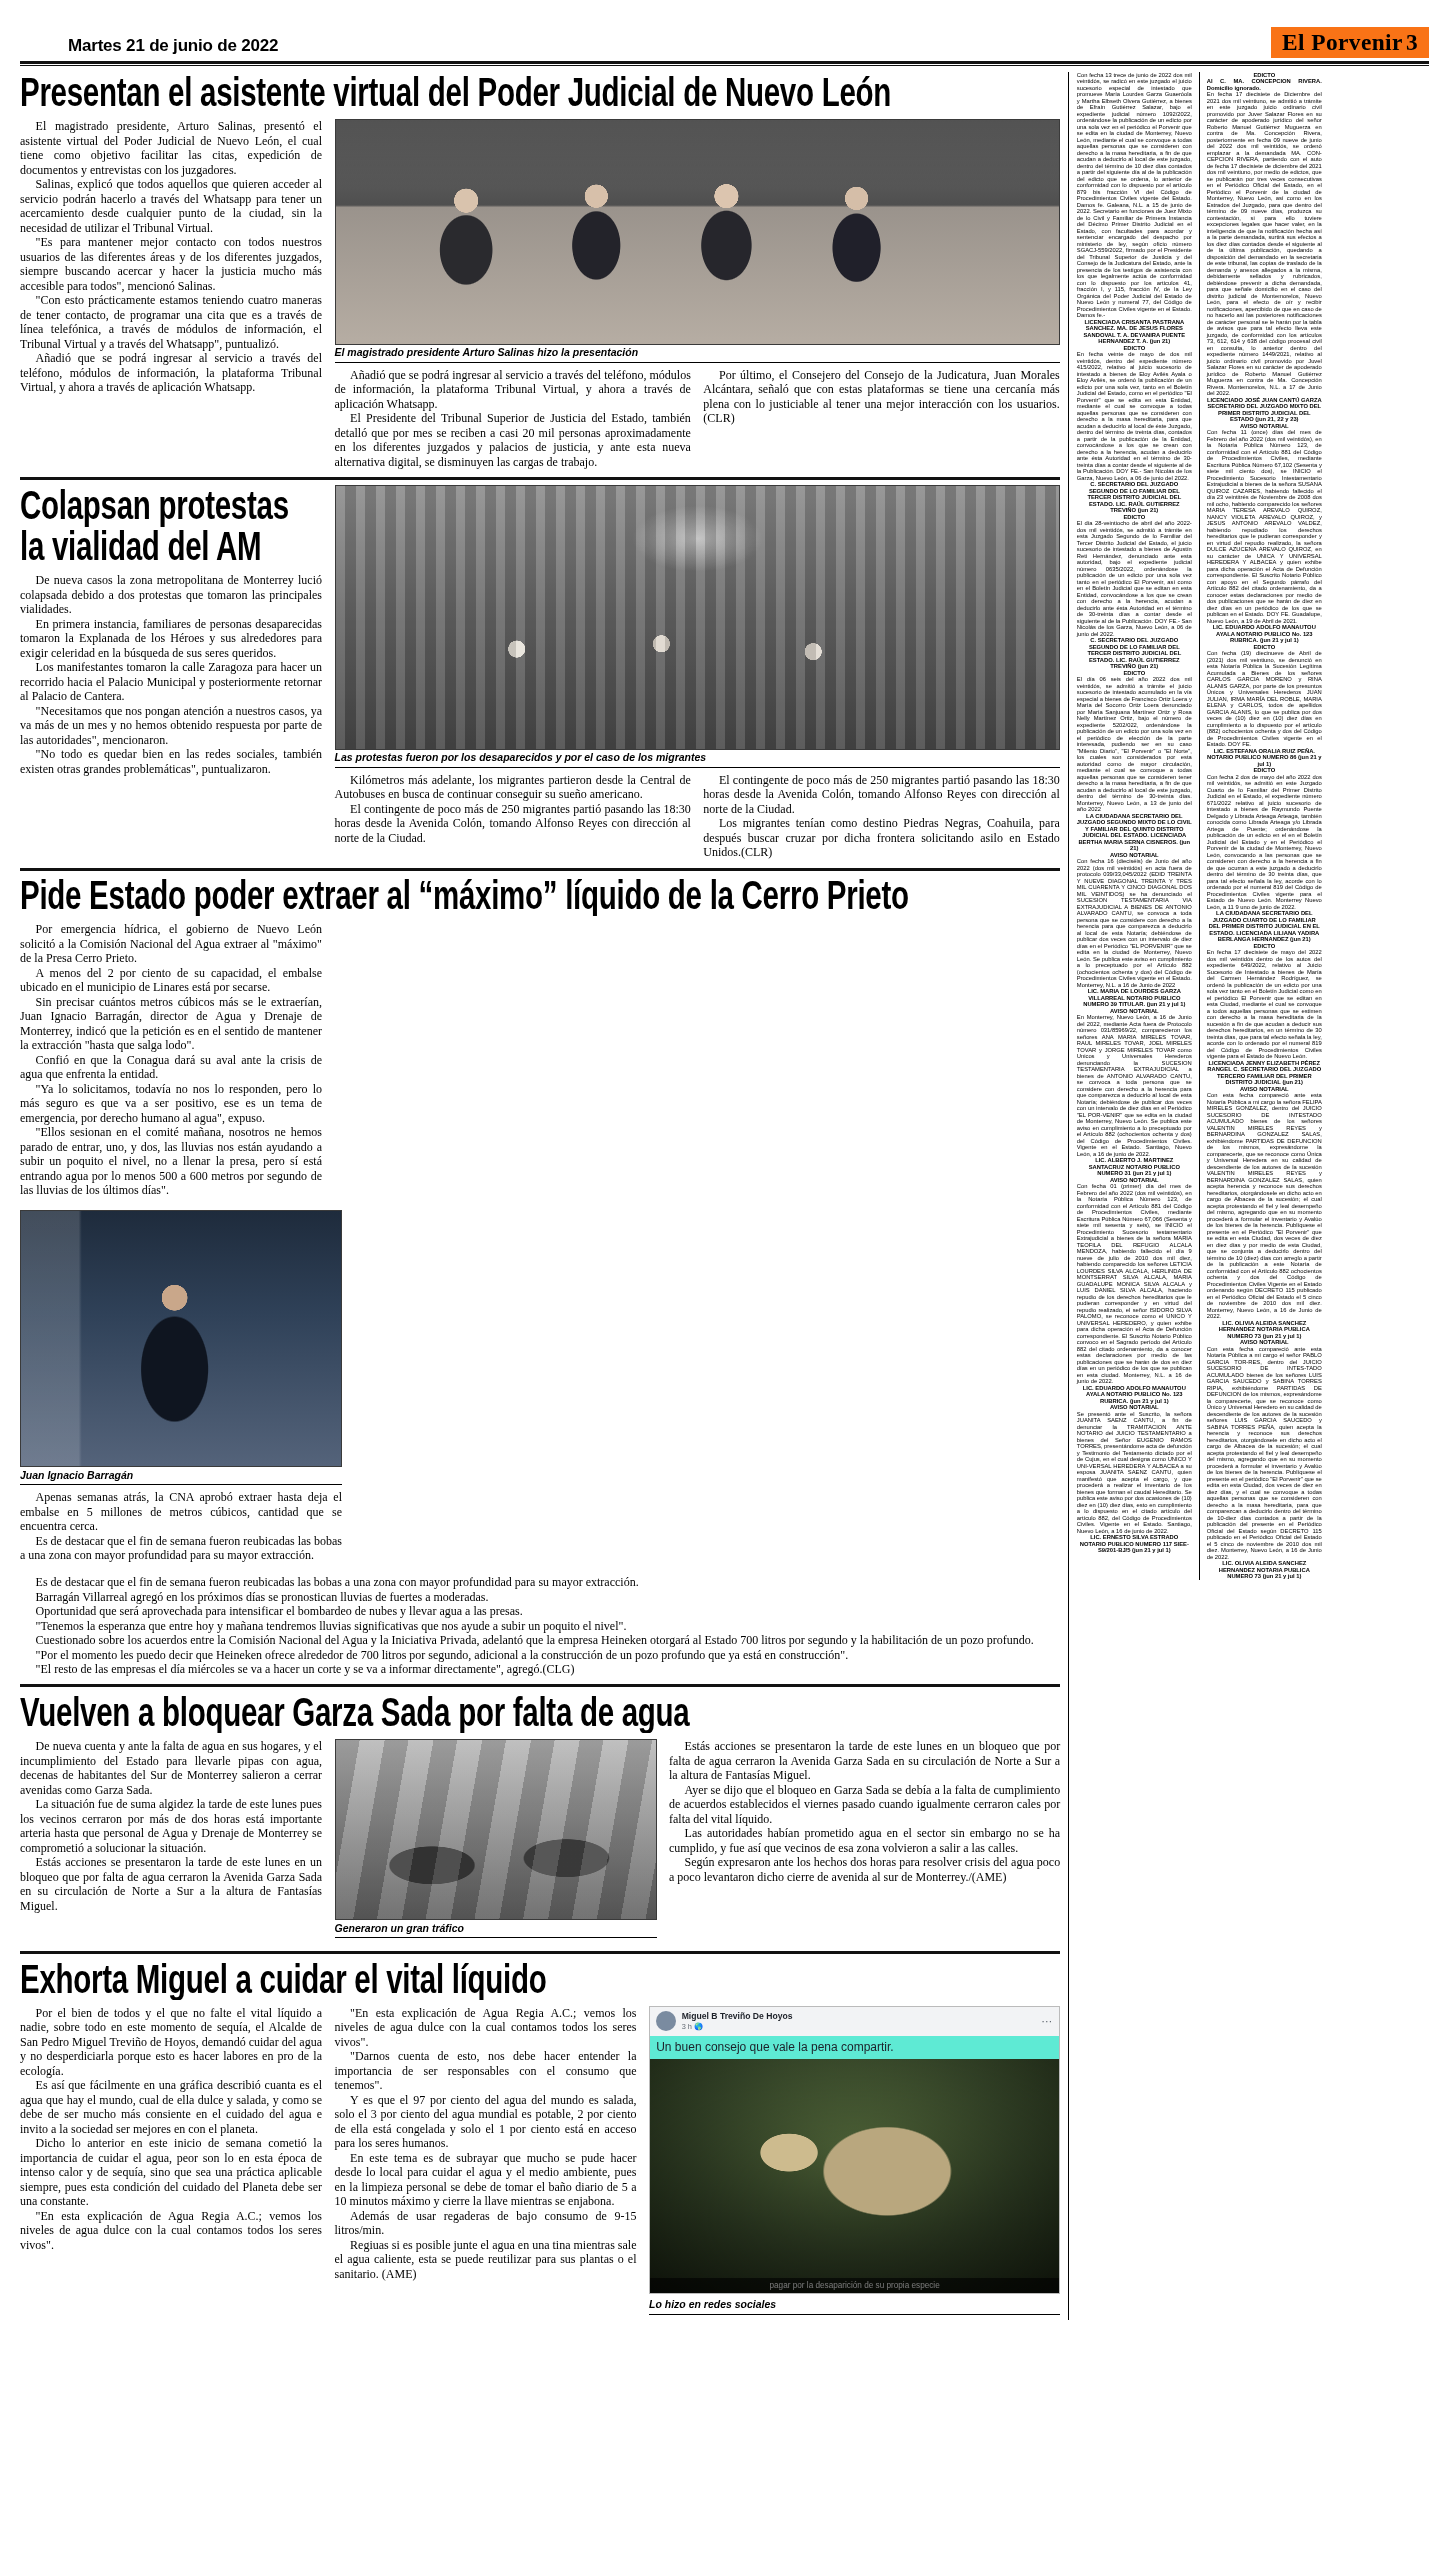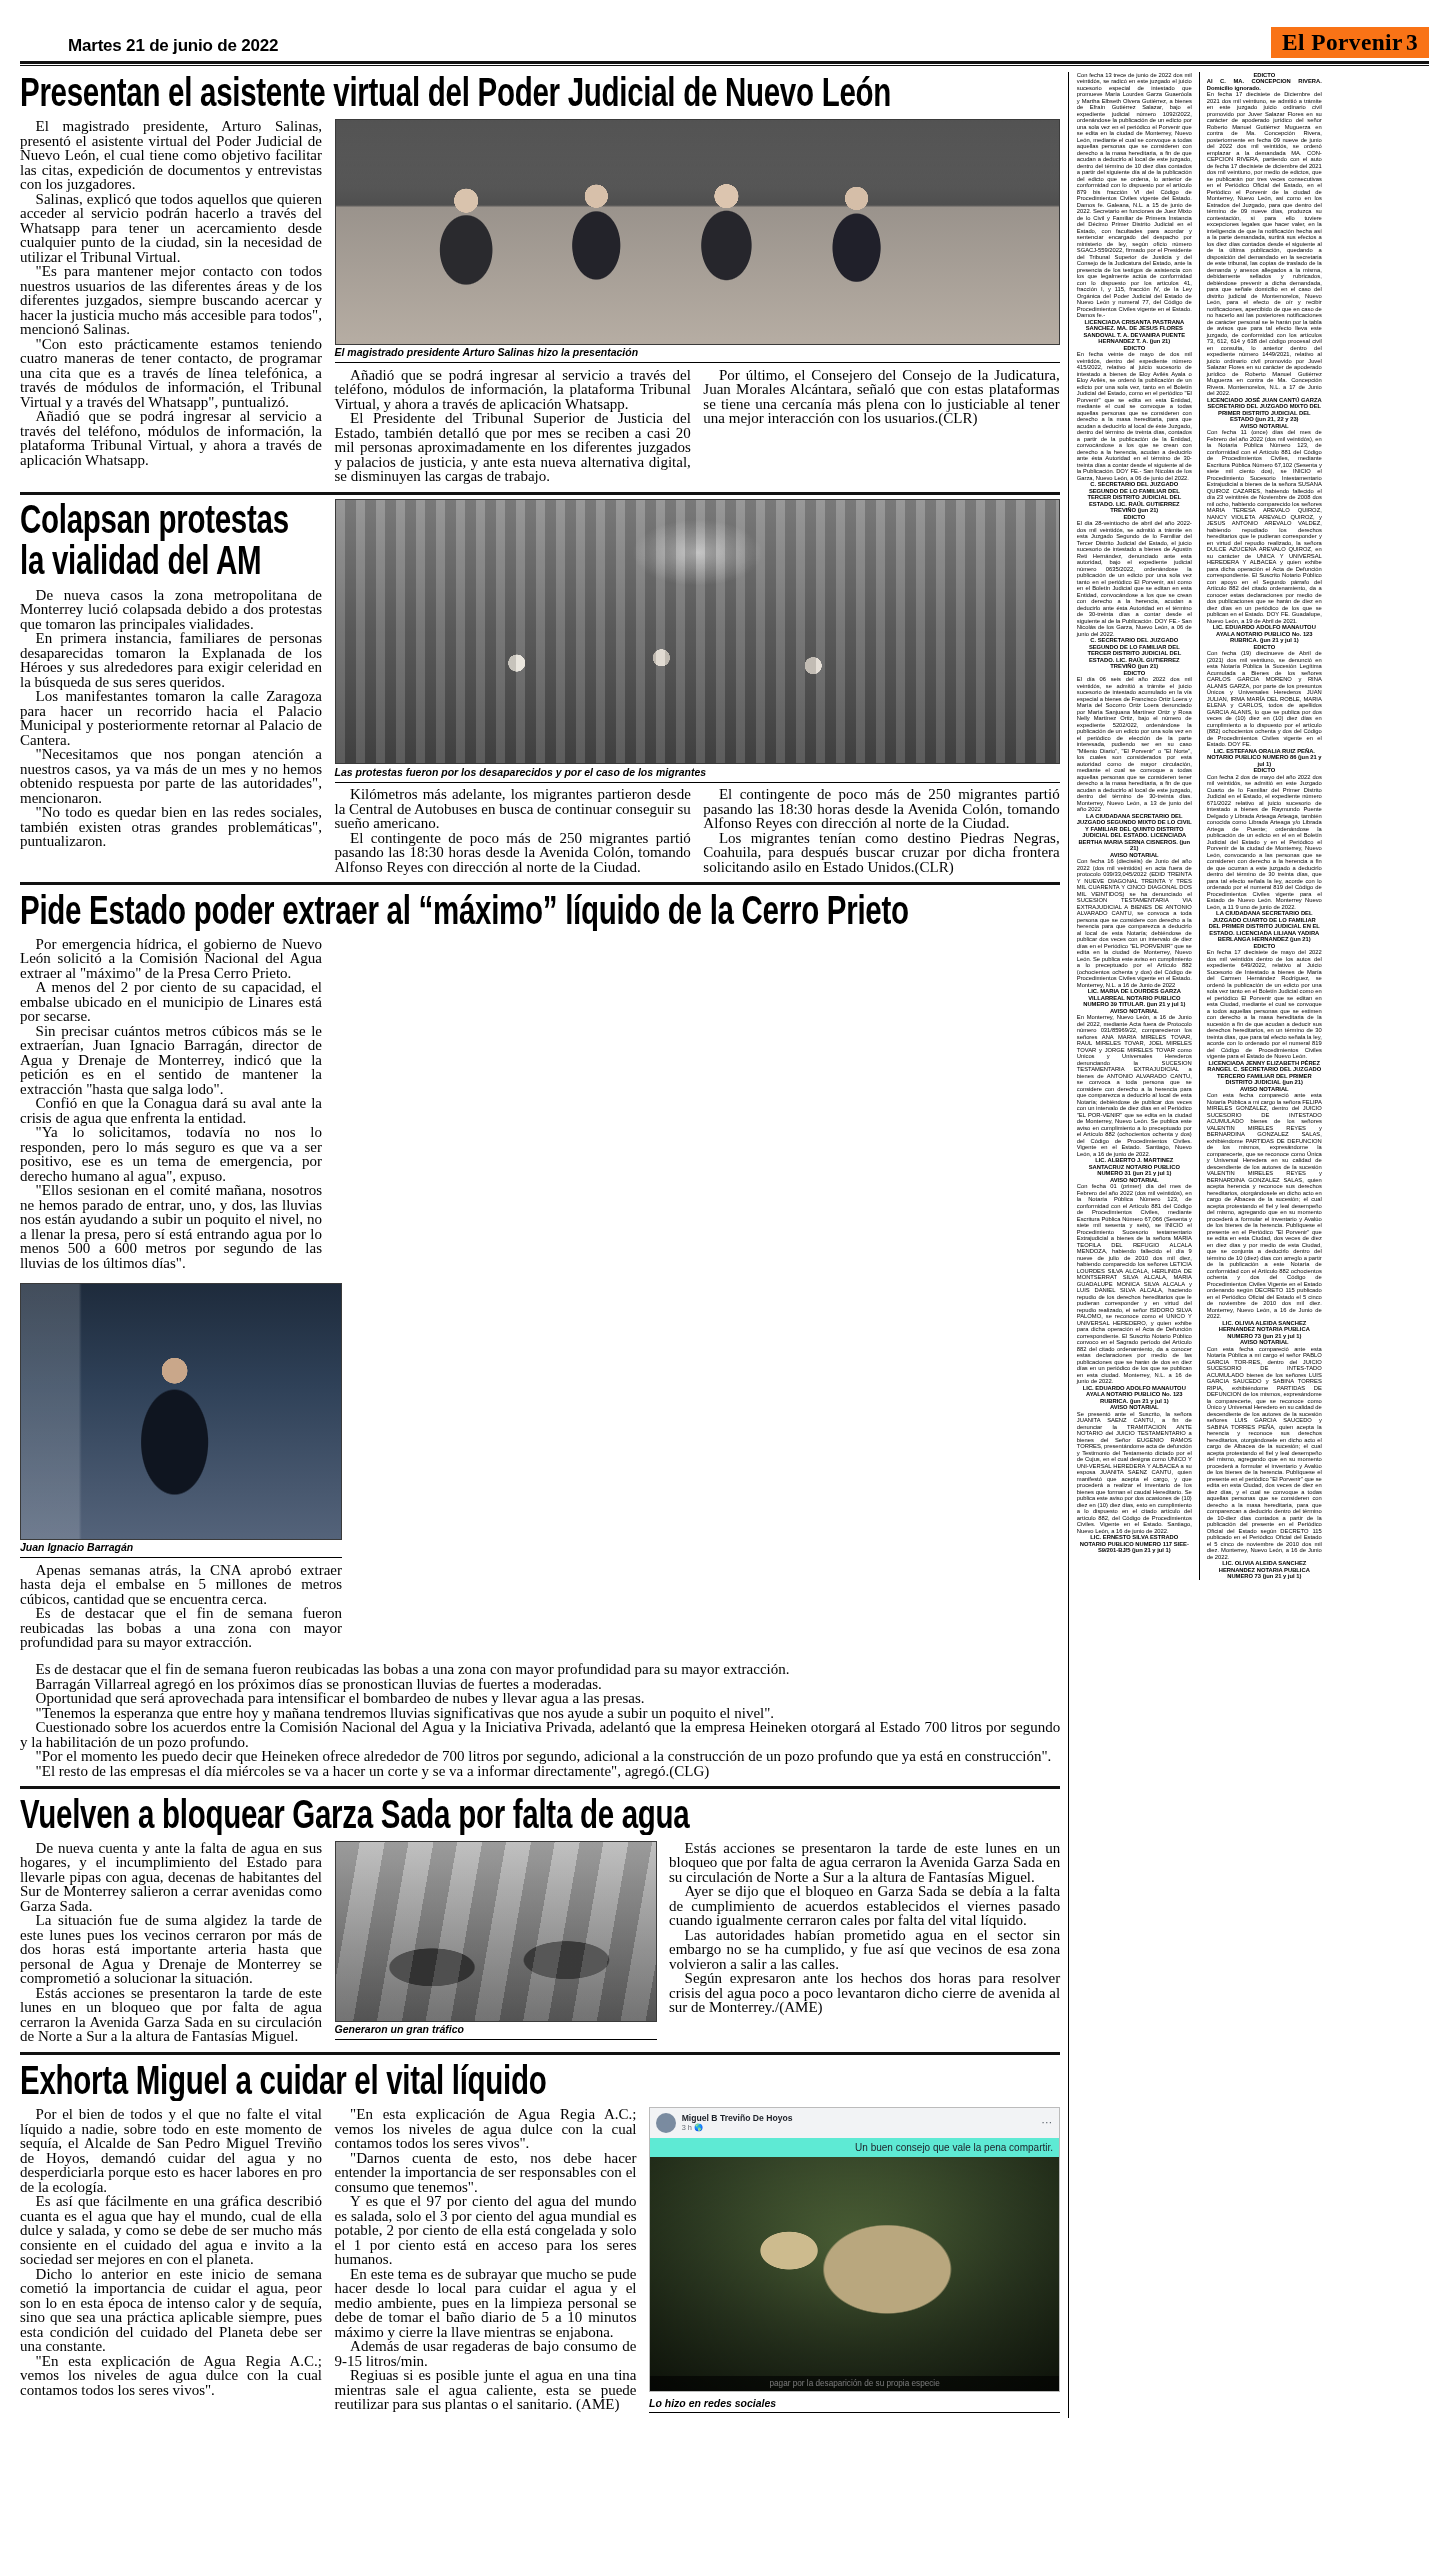--- a/index.html
+++ b/index.html
@@ -33,21 +33,21 @@
     transform-origin:left center;
     white-space:nowrap;
     line-height:1.0;
     letter-spacing:-0.4px;
   }
   .hl-wrap { overflow:hidden; }
   .hl-b { font-size:41px; }
   .hl-rule-top { border-top:3.9px solid #111; margin:7.8px 0 4.7px 0; }
   p.tx {
     font-family:"Liberation Serif", serif;
-    font-size:15px;
+    font-size:12px;
     line-height:14.5px;
     text-align:justify;
     text-indent:15.6px;
     hyphens:auto;
     margin:0;
   }
 
   figure { margin:0; }
   .photo { width:100%; background:#777; position:relative; overflow:hidden; border:0.8px solid #3a3a3a; }
   .cap {
@@ -98,21 +98,21 @@
        radial-gradient(ellipse 70px 31px at 72% 66%, #444 0 60%, transparent 62%);
   }
 
   
   .fbcard { width:100%; border:0.8px solid #bbb; background:#5eead4; }
   .fbhead { display:flex; align-items:center; gap:5.5px; padding:4.7px 6.2px; background:#f2f3f5; }
   .fbav { width:20px;height:20px;border-radius:50%;background:#7a8ba0; flex:0 0 auto;}
   .fbname { font-family:"Liberation Sans", sans-serif; font-size:8.6px; font-weight:bold; color:#1d2129; line-height:1.15;}
   .fbmeta { font-family:"Liberation Sans", sans-serif; font-size:7.4px; color:#606770; }
   .fbdots { margin-left:auto; font-size:11px; color:#606770; letter-spacing:0.8px;}
-  .fbtext { font-family:"Liberation Sans", sans-serif; font-size:10px; padding:3.9px 6.2px 4.7px 6.2px; color:#1d2129;text-align:right;}
+  .fbtext { font-family:"Liberation Sans", sans-serif; font-size:12px; padding:3.9px 6.2px 4.7px 6.2px; color:#1d2129;}
   .fbimg { width:100%; height:234px; position:relative; overflow:hidden;
            background:radial-gradient(ellipse at 50% 40%, #6e8b4e 0%, #3f5230 55%, #1d2715 100%); }
   .fbimg::after{content:"";position:absolute;inset:0;
      background:
        radial-gradient(ellipse 101px 70px at 58% 48%, #b9a77e 0 62%, transparent 64%),
        radial-gradient(ellipse 47px 31px at 34% 40%, #cdbb8e 0 60%, transparent 62%),
        radial-gradient(circle 7.8px at 30% 36%, #2a2213 0 60%, transparent 62%),
        linear-gradient(180deg, rgba(0,0,0,.2), rgba(0,0,0,.55));
   }
   .fbbanner { position:absolute; left:0; right:0; bottom:0; background:rgba(0,0,0,.62);

